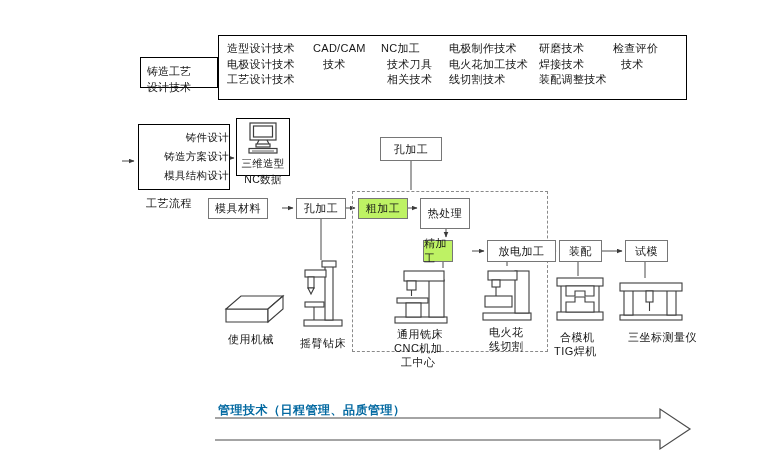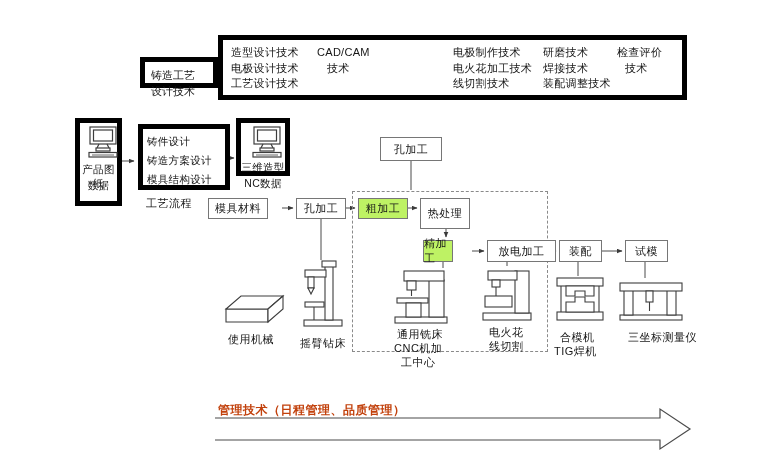--- a/index.html
+++ b/index.html
@@ -1,30 +1,30 @@
 <!DOCTYPE html>
 <html><head>
 <meta charset="utf-8">
 <style>
   *{margin:0;padding:0;box-sizing:border-box}
   html,body{background:#fff}
   body{font-family:"Liberation Sans","DejaVu Sans",sans-serif;color:#111}
   #canvas{position:relative;width:775px;height:474px;background:#fff;overflow:hidden}
-  .box{position:absolute;border:5px solid #000000;background:#fff;z-index:2;font-size:11px;color:#161616}
+  .box{position:absolute;border:1px solid #000000;background:#fff;z-index:2;font-size:11px;color:#161616}
   .flowbox{position:absolute;border:1px solid #767676;background:#fff;z-index:2;display:flex;align-items:center;justify-content:center;font-size:11px;letter-spacing:.5px;color:#161616}
   .flowbox.shade{background:#bef264}
   .txt{position:absolute;z-index:2;font-size:11px;white-space:nowrap;color:#161616;letter-spacing:.5px}
   .dashedbox{position:absolute;border:1px dashed #8a8a8a;z-index:1}
   .conn{position:absolute;left:0;top:0;z-index:0}
   .icon{position:absolute;z-index:2}
   .tcol{position:absolute;top:5px;font-size:11px;line-height:15.5px;white-space:nowrap;letter-spacing:.3px;color:#161616}
   .pcbox{background:#fff}
   .cap{position:absolute;width:100%;text-align:center;font-size:10.5px;letter-spacing:.3px}
   .dline{line-height:19px;padding-left:4px;font-size:10.5px;letter-spacing:.3px}
-  .mgmt-label{position:absolute;z-index:2;font-size:12px;font-weight:bold;letter-spacing:.5px;color:#c2410c;white-space:nowrap}
+  .mgmt-label{position:absolute;z-index:2;font-size:12px;font-weight:bold;letter-spacing:.5px;color:#0369a1;white-space:nowrap}
 </style>
 </head>
 <body>
 
 <div id="canvas">
 
   <svg width="0" height="0" style="position:absolute" aria-hidden="true">
     <defs>
       <symbol id="pc-icon" viewBox="0 0 40 32">
         <g stroke="#3d3d3d" stroke-width="1.2" fill="#fff">
@@ -69,20 +69,25 @@
   <div class="box" style="left:218px;top:35px;width:469px;height:65px;">
     <div class="tcol" style="left:8px;">
       <div>造型设计技术</div>
       <div>电极设计技术</div>
       <div>工艺设计技术</div>
     </div>
     <div class="tcol" style="left:94px;">
       <div>CAD/CAM</div>
       <div style="margin-left:10px;">技术</div>
     </div>
+    <div class="tcol" style="left:162px;">
+      <div>NC加工</div>
+      <div style="margin-left:6px;">技术刀具</div>
+      <div style="margin-left:6px;">相关技术</div>
+    </div>
     <div class="tcol" style="left:230px;">
       <div>电极制作技术</div>
       <div>电火花加工技术</div>
       <div>线切割技术</div>
     </div>
     <div class="tcol" style="left:320px;">
       <div>研磨技术</div>
       <div>焊接技术</div>
       <div>装配调整技术</div>
     </div>
@@ -90,29 +95,22 @@
       <div>检查评价</div>
       <div style="margin-left:8px;">技术</div>
     </div>
   </div>
 
   <div class="box" style="left:140px;top:57px;width:78px;height:31px;padding:5px 6px;line-height:16px;">
     <div>铸造工艺</div>
     <div>设计技术</div>
   </div>
 
-  <div class="box pcbox" style="left:75px;top:118px;width:47px;height:88px;">
-    <svg class="icon" style="left:3px;top:3px;" width="40" height="32">
-        <use href="#pc-icon"></use>
-      </svg>
-    <div class="cap" style="top:40px;">产品图纸</div>
-    <div class="cap" style="top:56px;">数据</div>
-  </div>
-
-  <div class="box" style="left:138px;top:124px;width:92px;height:66px;padding-top:3px;">
+
+  <div class="box" style="left:138px;top:124px;width:92px;height:66px;padding-top:3px;text-align:right;">
     <div class="dline">铸件设计</div>
     <div class="dline">铸造方案设计</div>
     <div class="dline">模具结构设计</div>
   </div>
   <div class="txt" style="left:146px;top:196px;">工艺流程</div>
 
   <div class="box pcbox" style="left:236px;top:118px;width:54px;height:58px;">
     <svg class="icon" style="left:6px;top:3px;" width="40" height="32">
         <use href="#pc-icon"></use>
       </svg>

